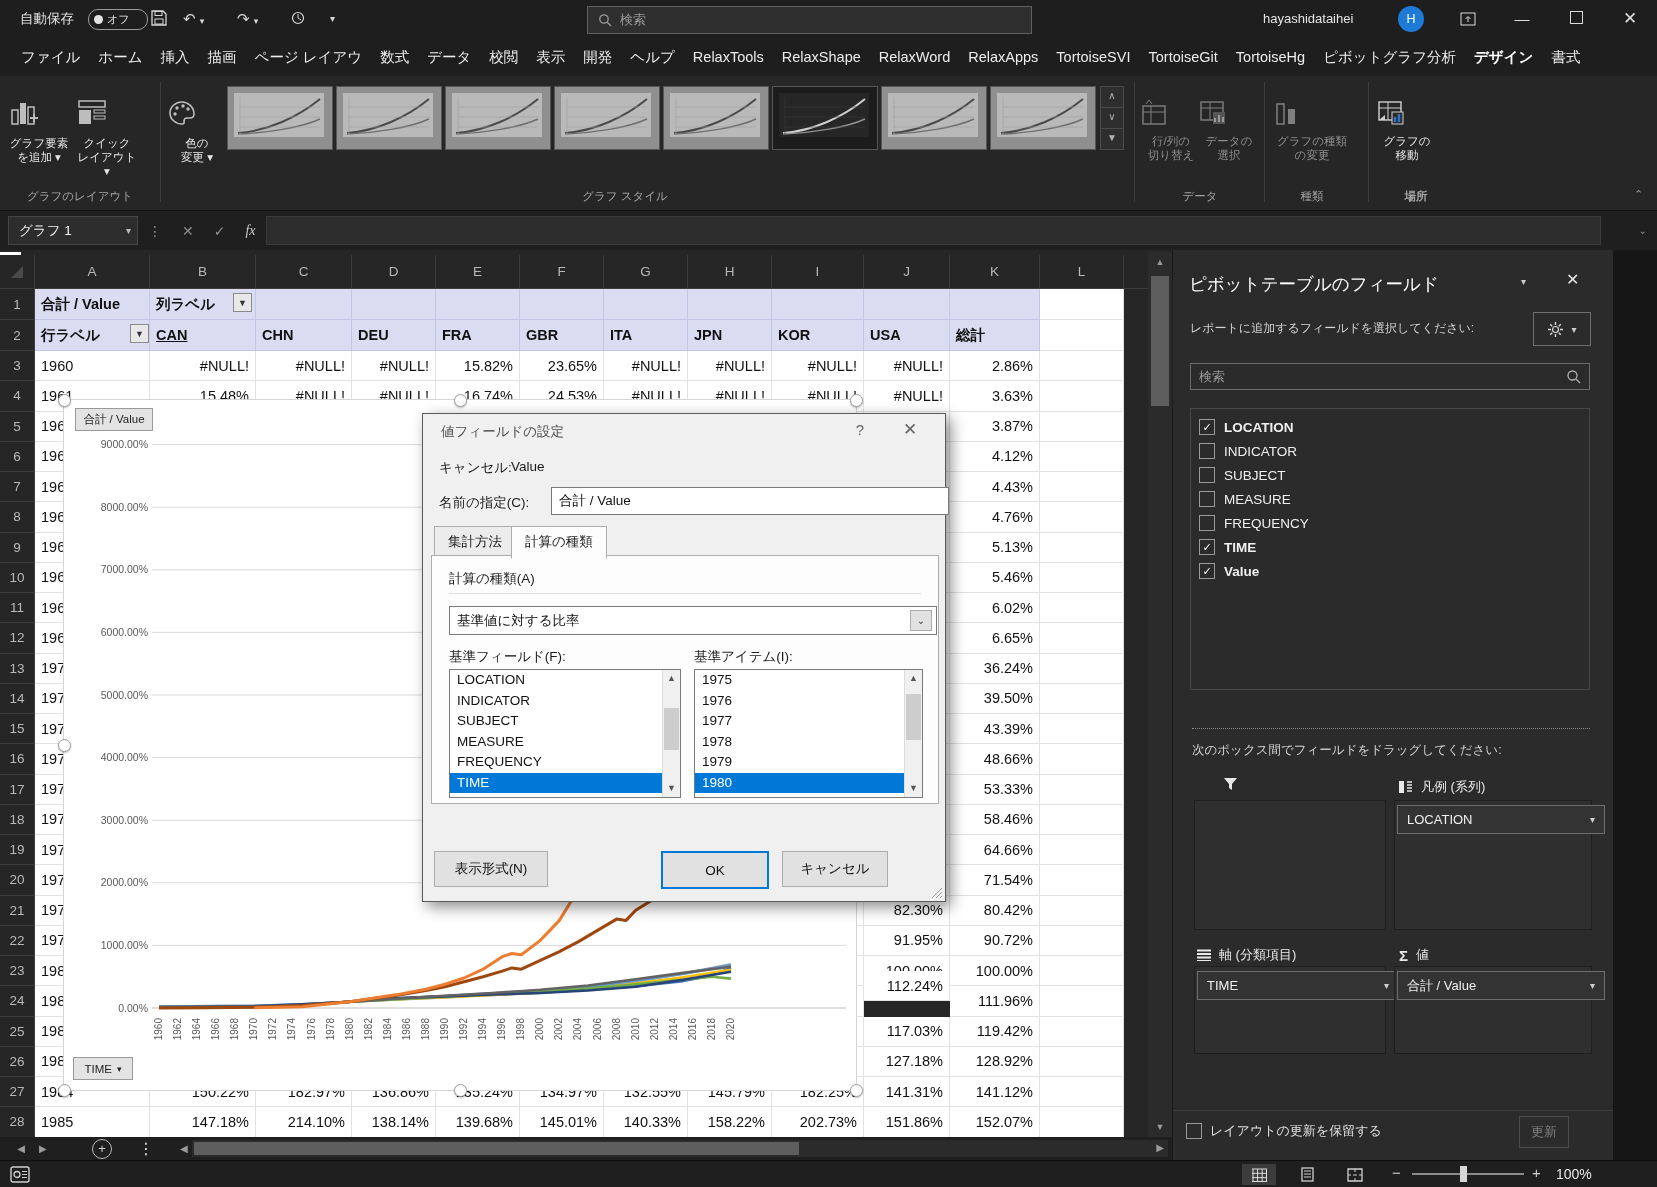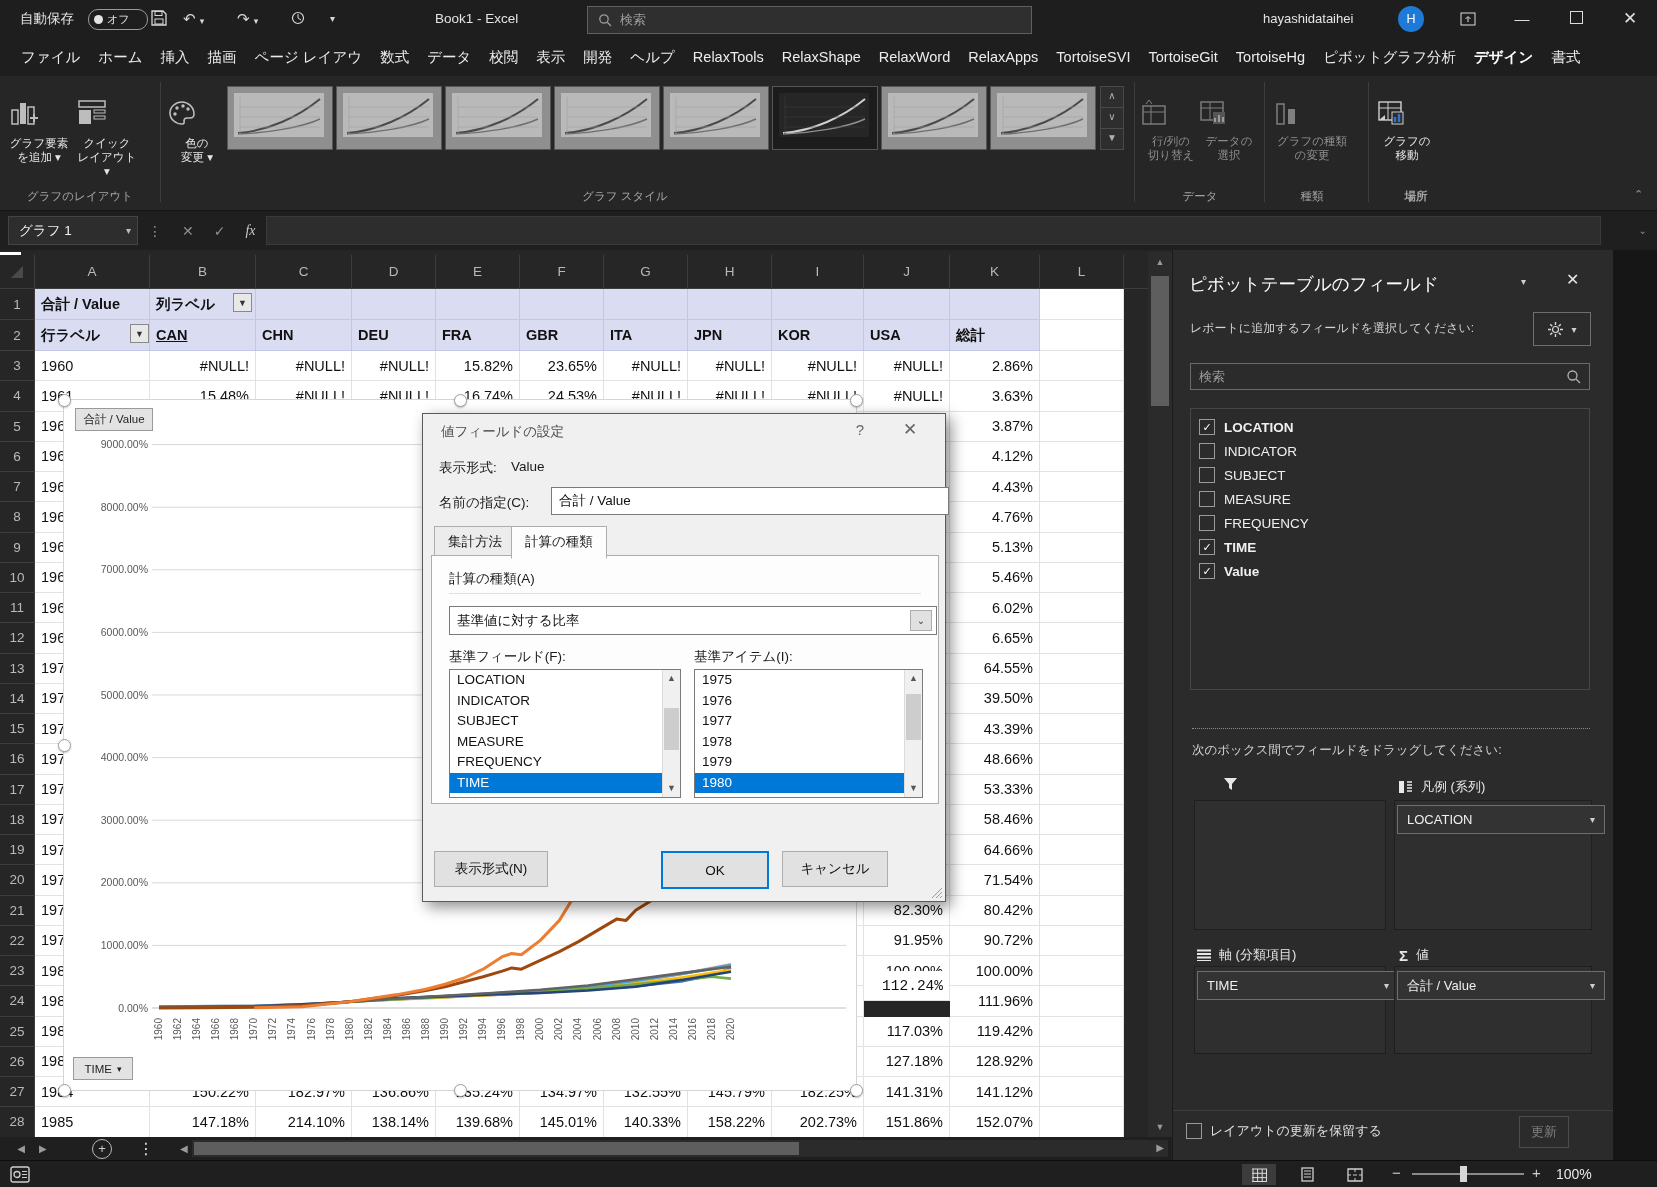--- a/index.html
+++ b/index.html
@@ -103,21 +103,20 @@
     </div>
     <div class="abs qat" style="left:183px;"><span>↶</span> <span style="font-size:9px;">▾</span></div>
     <div class="abs qat" style="left:237px;"><span>↷</span> <span style="font-size:9px;">▾</span></div>
     <div class="abs" style="left:290px;top:10px;">
       <svg width="17" height="17" viewBox="0 0 17 17">
           <circle cx="8" cy="8" r="5.5" fill="none" stroke="#d8d8d8" stroke-width="1.2"></circle>
           <path d="M8 4v4l3 2" stroke="#d8d8d8" fill="none"></path>
         </svg>
     </div>
     <div class="abs qat" style="left:330px;font-size:10px;"><span>▾</span></div>
-    <div class="abs tb-txt" style="left:435px;width:220px;text-align:left;">Book1  -  Excel</div>
     <div class="searchbox abs">
       <span>
           <svg width="14" height="14" viewBox="0 0 14 14">
             <circle cx="6" cy="6" r="4.2" fill="none" stroke="#9d9d9d" stroke-width="1.3"></circle>
             <path d="M9.3 9.3 L13 13" stroke="#9d9d9d" stroke-width="1.3"></path>
           </svg>
         </span>
       <span class="ph">検索</span>
     </div>
     <div class="abs tb-txt" style="left:1263px;font-size:13px;">hayashidataihei</div>
@@ -494,21 +493,21 @@
       <div class="gcell" style="left: 35px; top: 401.5px; width: 115px; height: 30.25px;">1970</div>
       <div class="gcell num" style="left: 150px; top: 401.5px; width: 106px; height: 30.25px;"></div>
       <div class="gcell num" style="left: 256px; top: 401.5px; width: 96px; height: 30.25px;"></div>
       <div class="gcell num" style="left: 352px; top: 401.5px; width: 84px; height: 30.25px;"></div>
       <div class="gcell num" style="left: 436px; top: 401.5px; width: 84px; height: 30.25px;"></div>
       <div class="gcell num" style="left: 520px; top: 401.5px; width: 84px; height: 30.25px;"></div>
       <div class="gcell num" style="left: 604px; top: 401.5px; width: 84px; height: 30.25px;"></div>
       <div class="gcell num" style="left: 688px; top: 401.5px; width: 84px; height: 30.25px;"></div>
       <div class="gcell num" style="left: 772px; top: 401.5px; width: 92px; height: 30.25px;"></div>
       <div class="gcell num" style="left: 864px; top: 401.5px; width: 86px; height: 30.25px;"></div>
-      <div class="gcell num" style="left: 950px; top: 401.5px; width: 90px; height: 30.25px;">64.55%</div>
+      <div class="gcell num" style="left: 950px; top: 401.5px; width: 90px; height: 30.25px;">36.24%</div>
       <div class="gcell" style="left: 1040px; top: 401.5px; width: 84px; height: 30.25px;"></div>
       <div class="gcell" style="left: 35px; top: 431.75px; width: 115px; height: 30.25px;">1971</div>
       <div class="gcell num" style="left: 150px; top: 431.75px; width: 106px; height: 30.25px;"></div>
       <div class="gcell num" style="left: 256px; top: 431.75px; width: 96px; height: 30.25px;"></div>
       <div class="gcell num" style="left: 352px; top: 431.75px; width: 84px; height: 30.25px;"></div>
       <div class="gcell num" style="left: 436px; top: 431.75px; width: 84px; height: 30.25px;"></div>
       <div class="gcell num" style="left: 520px; top: 431.75px; width: 84px; height: 30.25px;"></div>
       <div class="gcell num" style="left: 604px; top: 431.75px; width: 84px; height: 30.25px;"></div>
       <div class="gcell num" style="left: 688px; top: 431.75px; width: 84px; height: 30.25px;"></div>
       <div class="gcell num" style="left: 772px; top: 431.75px; width: 92px; height: 30.25px;"></div>
@@ -625,21 +624,21 @@
       <div class="gcell" style="left: 1040px; top: 704px; width: 84px; height: 30.25px;"></div>
       <div class="gcell" style="left: 35px; top: 734.25px; width: 115px; height: 30.25px;">1981</div>
       <div class="gcell num" style="left: 150px; top: 734.25px; width: 106px; height: 30.25px;"></div>
       <div class="gcell num" style="left: 256px; top: 734.25px; width: 96px; height: 30.25px;"></div>
       <div class="gcell num" style="left: 352px; top: 734.25px; width: 84px; height: 30.25px;"></div>
       <div class="gcell num" style="left: 436px; top: 734.25px; width: 84px; height: 30.25px;"></div>
       <div class="gcell num" style="left: 520px; top: 734.25px; width: 84px; height: 30.25px;"></div>
       <div class="gcell num" style="left: 604px; top: 734.25px; width: 84px; height: 30.25px;"></div>
       <div class="gcell num" style="left: 688px; top: 734.25px; width: 84px; height: 30.25px;"></div>
       <div class="gcell num" style="left: 772px; top: 734.25px; width: 92px; height: 30.25px;"></div>
-      <div class="gcell num" style="left: 864px; top: 719px; width: 86px; height: 30.25px; font-family: Liberation Mono, monospace;">112.24%</div>
+      <div class="gcell num" style="left: 864px; top: 719px; width: 86px; height: 30.25px;">112.24%</div>
       <div class="gcell num" style="left: 950px; top: 734.25px; width: 90px; height: 30.25px;">111.96%</div>
       <div class="gcell" style="left: 1040px; top: 734.25px; width: 84px; height: 30.25px;"></div>
       <div class="gcell" style="left: 35px; top: 764.5px; width: 115px; height: 30.25px;">1982</div>
       <div class="gcell num" style="left: 150px; top: 764.5px; width: 106px; height: 30.25px;"></div>
       <div class="gcell num" style="left: 256px; top: 764.5px; width: 96px; height: 30.25px;"></div>
       <div class="gcell num" style="left: 352px; top: 764.5px; width: 84px; height: 30.25px;"></div>
       <div class="gcell num" style="left: 436px; top: 764.5px; width: 84px; height: 30.25px;"></div>
       <div class="gcell num" style="left: 520px; top: 764.5px; width: 84px; height: 30.25px;"></div>
       <div class="gcell num" style="left: 604px; top: 764.5px; width: 84px; height: 30.25px;"></div>
       <div class="gcell num" style="left: 688px; top: 764.5px; width: 84px; height: 30.25px;"></div>
@@ -768,21 +767,21 @@
       <div class="handle abs" style="left: 850px; top: 739px;"></div>
       <div class="handle abs" style="left: 58px; top: 1084px;"></div>
       <div class="handle abs" style="left: 454px; top: 1084px;"></div>
       <div class="handle abs" style="left: 850px; top: 1084px;"></div>
     </div>
 
   <div id="dlg" class="abs">
     <div class="ttl">値フィールドの設定</div>
     <div class="dlg-sys" style="left:420px;">?</div>
     <div class="dlg-sys" style="left:470px;font-size:17px;">✕</div>
-    <div class="dlbl" style="left:16px;top:45px;">表示形式:</div>
+    <div class="dlbl" style="left:16px;top:45px;">キャンセル:</div>
     <div class="dlbl" style="left:88px;top:45px;">Value</div>
     <div class="dlbl" style="left:16px;top:80px;">名前の指定(C):</div>
     <div class="dinput" style="left:128px;top:73px;width:382px;height:26px;">合計 / Value</div>
     <div class="dtab" style="left:11px;">集計方法</div>
     <div class="dtab on" style="left:88px;">計算の種類</div>
     <div id="tabpanel">
       <div class="dlbl" style="left:17px;top:14px;">計算の種類(A)</div>
       <div style="position:absolute;left:17px;top:37px;width:472px;height:1px;background:#e0e0e0;"></div>
       <div class="dinput" style="left:17px;top:50px;width:472px;height:27px;">
         <span>基準値に対する比率</span>

